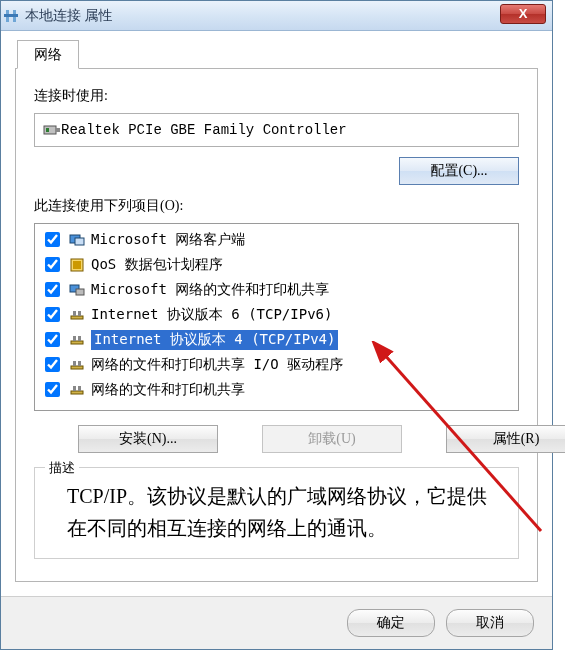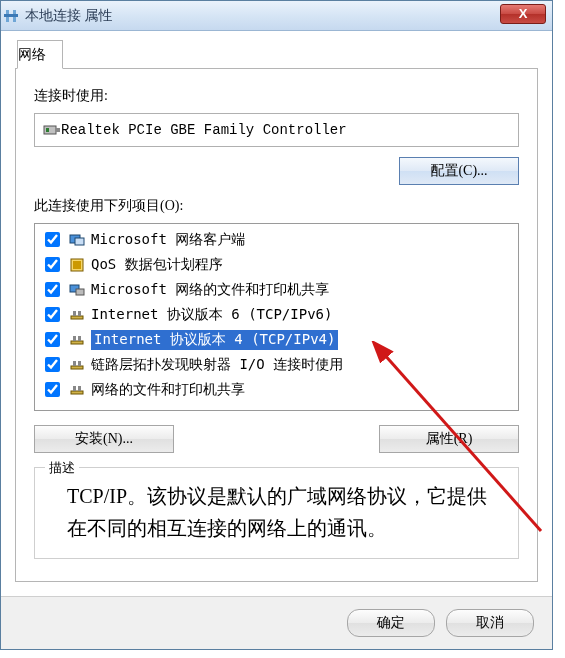--- a/index.html
+++ b/index.html
@@ -60,21 +60,21 @@
     display: flex;
     align-items: flex-end;
     height: 28px;
     position: relative;
     border-bottom: 1px solid #b5b5b5;
   }
   .tab {
     background: #fff;
     border: 1px solid #b5b5b5;
     border-bottom: 1px solid #fff;
-    padding: 5px 16px 4px 0;
+    padding: 5px 16px 4px 16px;
     font-size: 14px;
     position: relative;
     top: 1px;
     margin-left: 2px;
   }
   .tabpanel {
     border: 1px solid #b5b5b5;
     border-top: none;
     padding: 18px 18px 18px 18px;
   }
@@ -136,21 +136,21 @@
   .li.selected .litext {
     background: #2f6fd0;
     color: #fff;
     padding: 1px 3px;
   }
   .btnrow {
     display: flex;
     justify-content: space-between;
     margin-bottom: 14px;
   }
-  .btnrow .winbtn { min-width: 140px; }
+  .btnrow .winbtn { min-width: 140px; margin-left: 44px; }
   .groupbox {
     border: 1px solid #cfcfcf;
     padding: 12px 12px 14px 12px;
     position: relative;
     margin-bottom: 4px;
   }
   .groupbox .gtitle {
     position: absolute;
     top: -9px; left: 10px;
     background: #fff;
@@ -261,35 +261,36 @@
               </svg></span>
             <span class="litext">Internet 协议版本 4 (TCP/IPv4)</span>
           </div>
           <div class="li">
             <input type="checkbox" checked="" style="">
             <span class="liicon"><svg viewBox="0 0 16 16">
                 <rect x="2" y="9" width="12" height="3" fill="#d0b24a" stroke="#6b5200"></rect>
                 <rect x="4" y="4" width="3" height="5" fill="#888"></rect>
                 <rect x="9" y="4" width="3" height="5" fill="#888"></rect>
               </svg></span>
-            <span class="litext">链路层拓扑发现映射器 I/O 连接时使用</span>
+            <span class="litext">网络的文件和打印机共享 I/O 驱动程序</span>
           </div>
           <div class="li">
             <input type="checkbox" checked="" style="">
             <span class="liicon"><svg viewBox="0 0 16 16">
                 <rect x="2" y="9" width="12" height="3" fill="#d0b24a" stroke="#6b5200"></rect>
                 <rect x="4" y="4" width="3" height="5" fill="#888"></rect>
                 <rect x="9" y="4" width="3" height="5" fill="#888"></rect>
               </svg></span>
             <span class="litext">网络的文件和打印机共享</span>
           </div>
         </div>
 
       <div class="btnrow">
         <button class="winbtn gray">安装(N)...</button>
+        <button class="winbtn gray" disabled="">卸载(U)</button>
         <button class="winbtn gray">属性(R)</button>
       </div>
 
       <div class="groupbox">
         <div class="gtitle">描述</div>
         <div class="gbody">TCP/IP。该协议是默认的广域网络协议，它提供在不同的相互连接的网络上的通讯。</div>
       </div>
 
     </div>
   </div>

